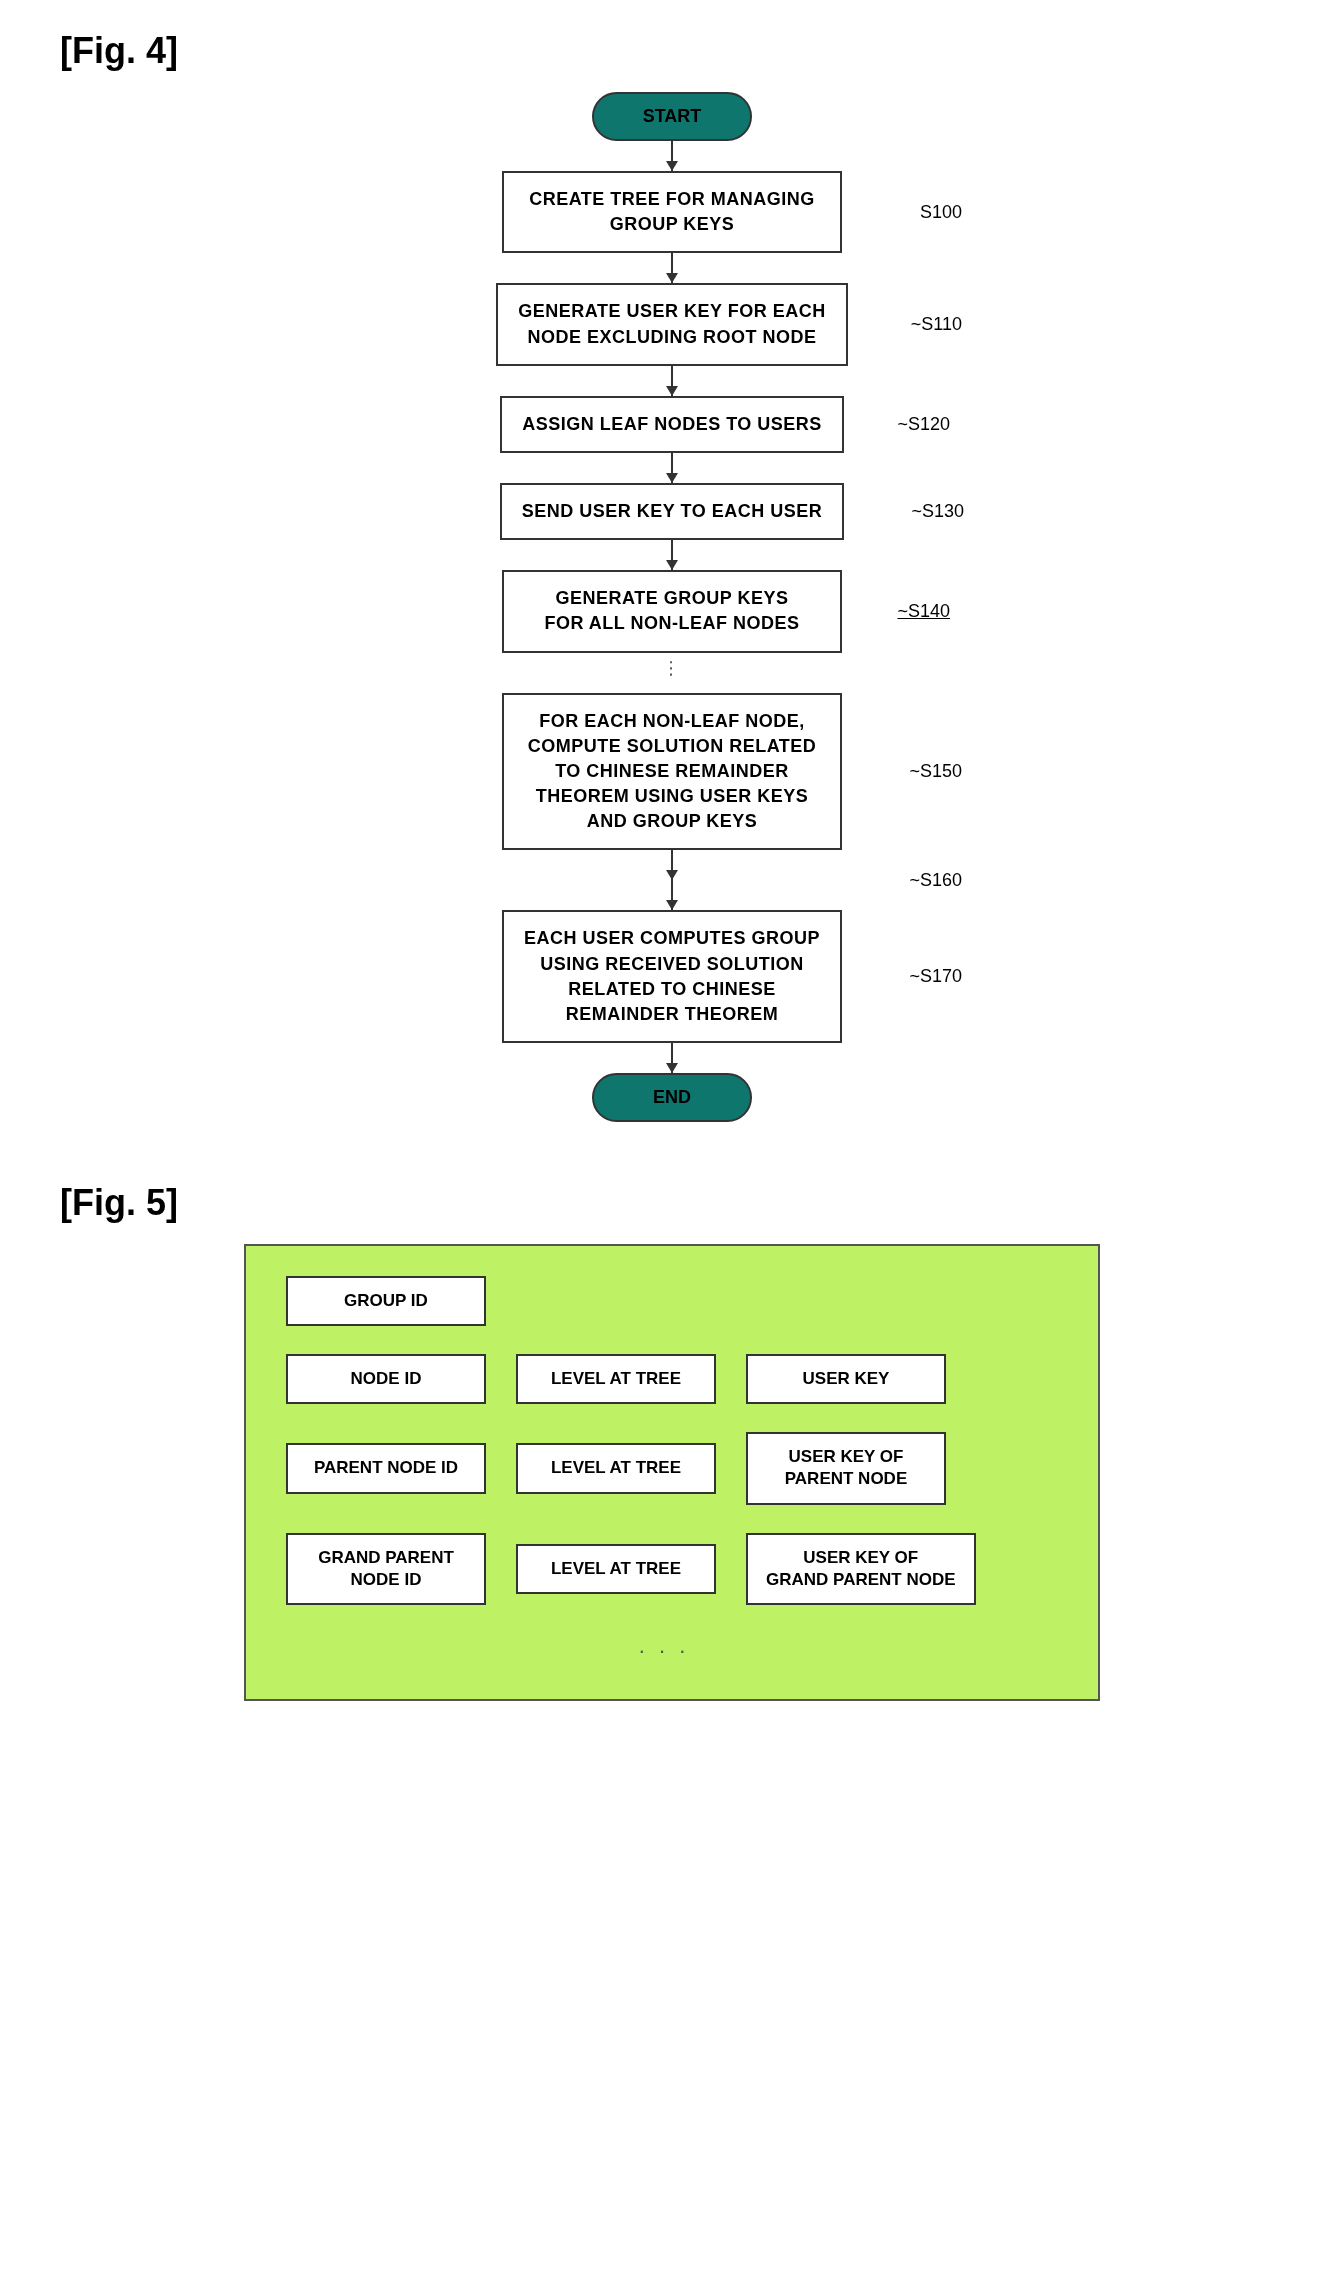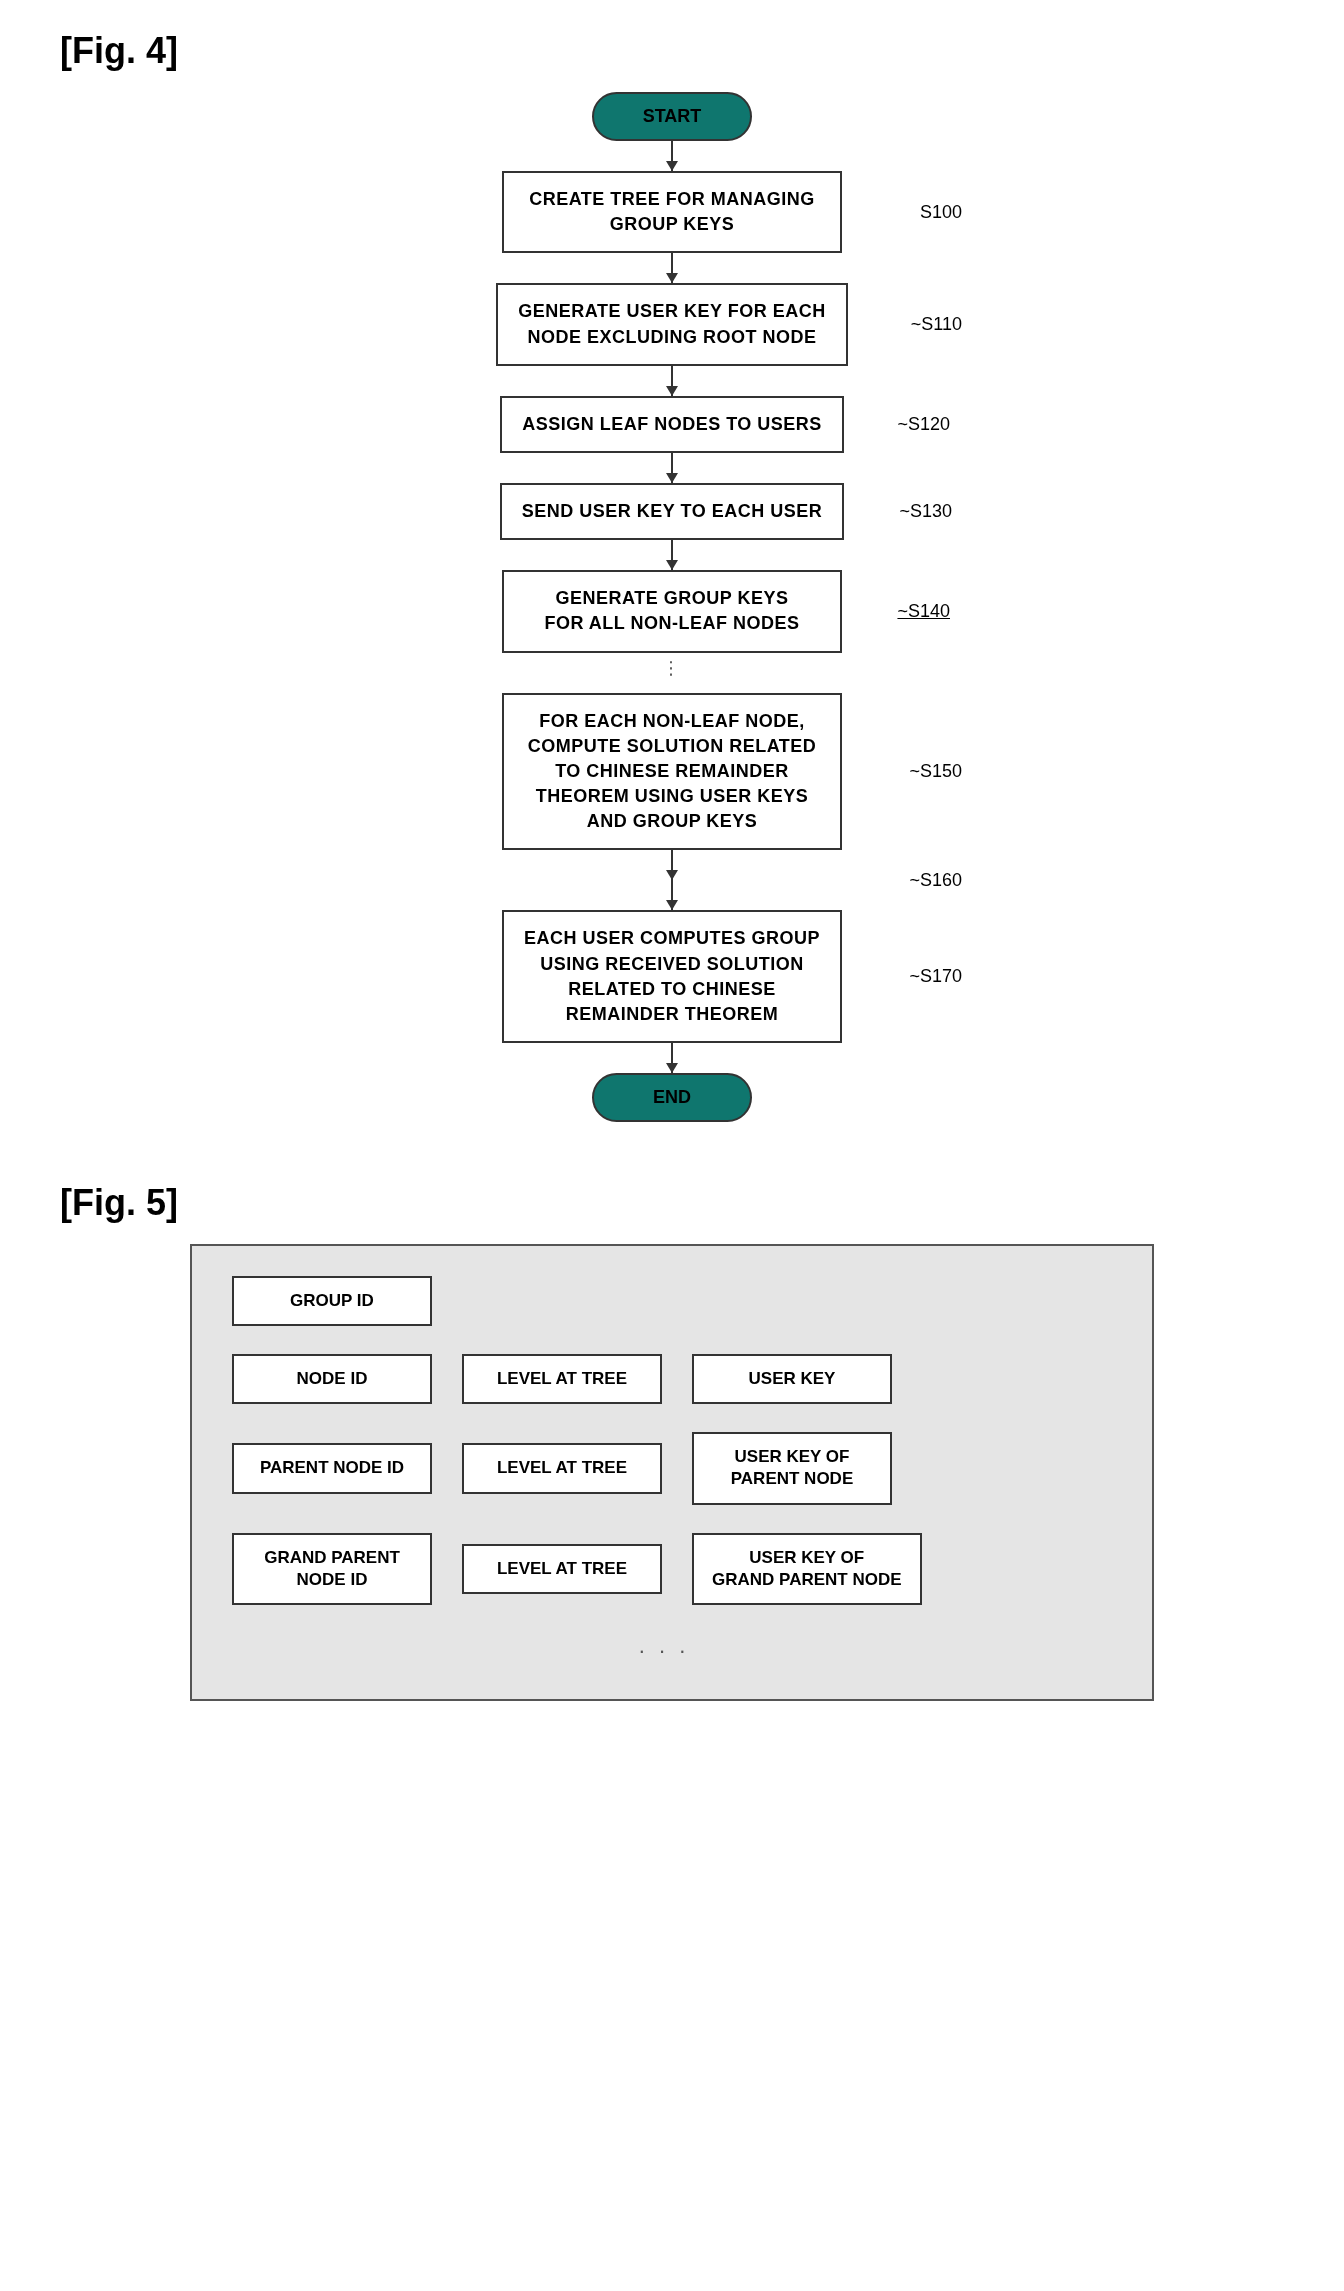--- a/index.html
+++ b/index.html
@@ -90,23 +90,23 @@
     }
 
     
     .fig5-section {
       margin-top: 60px;
     }
 
     .fig5-container {
       border: 2px solid #555;
       padding: 30px 56px 40px 40px;
-      width: 964px;
+      width: 856px;
       margin: 0 auto;
-      background: #e5e5e5;
+      background: #bef264;
     }
 
     .fig5-row {
       display: flex;
       align-items: center;
       margin-bottom: 28px;
       gap: 30px;
     }
 
     .fig5-cell {
@@ -186,21 +186,21 @@
       </div>
       <span class="fc-label" style="right:22px;">~S120</span>
     </div>
 
     <div class="fc-arrow"></div>
 
     <div class="fc-row" style="position:relative;">
       <div class="fc-box">
         <span style="white-space:pre-line;">SEND USER KEY TO EACH USER</span>
       </div>
-      <span class="fc-label" style="right:20px;">~S130</span>
+      <span class="fc-label" style="right:8px;">~S130</span>
     </div>
 
     <div class="fc-arrow"></div>
 
     <div class="fc-row" style="position:relative;">
       <div class="fc-box">
         <span style="white-space:pre-line;margin-top:20px;">GENERATE GROUP KEYS
 FOR ALL NON-LEAF NODES</span>
       </div>
       <span class="fc-label" style="right:22px;text-decoration:underline;">~S140</span>

